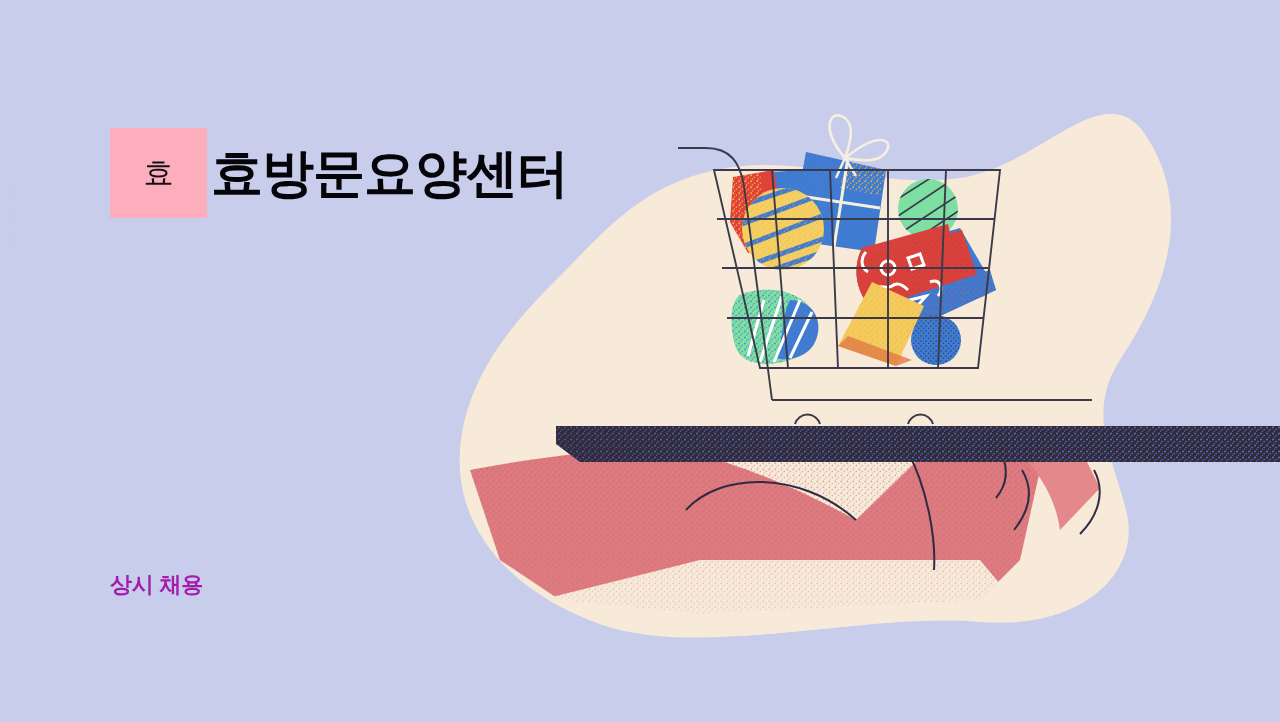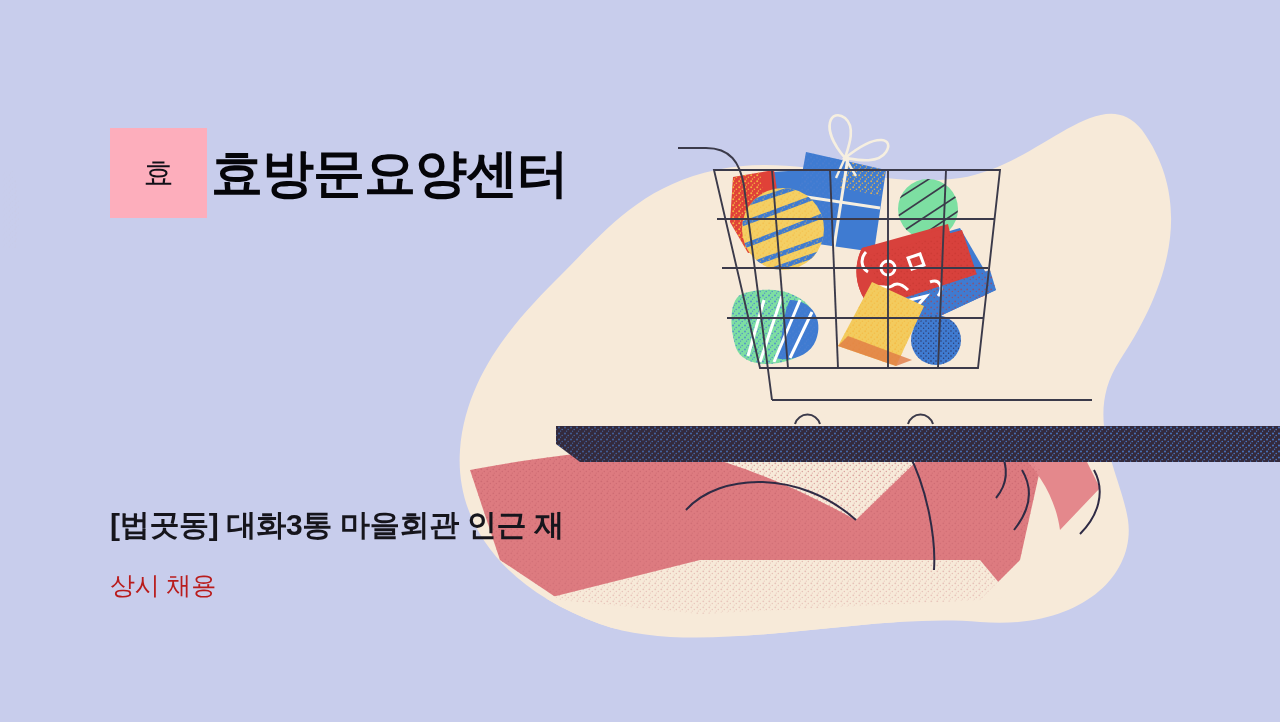--- a/index.html
+++ b/index.html
@@ -70,24 +70,24 @@
     line-height: 40px;
     font-weight: 700;
     color: #16151c;
     white-space: nowrap;
     letter-spacing: -0.3px;
   }
   #job-meta {
     position: absolute;
     left: 110px;
     top: 570px;
-    font-size: 25px;
+    font-size: 22px;
     line-height: 30px;
-    font-weight: 400;
-    color: #b91c1c;
+    font-weight: 700;
+    color: #a21caf;
     white-space: nowrap;
     letter-spacing: -0.2px;
   }
 </style>
 </head>
 <body>
 
 <div id="card">
 
   <svg id="illustration" viewBox="0 0 1280 722" xmlns="http://www.w3.org/2000/svg">
@@ -350,17 +350,16 @@
 
   </svg>
 
   <div id="header-row">
     <div id="logo-badge">
       <span id="logo-badge-char">효</span>
     </div>
     <div id="company-name">효방문요양센터</div>
   </div>
 
-  <div id="job-title">[법곳동] 대화3통 마을회관 인근 재</div>
 
   <div id="job-meta">상시 채용</div>
 
 </div>
 
 </body></html>

